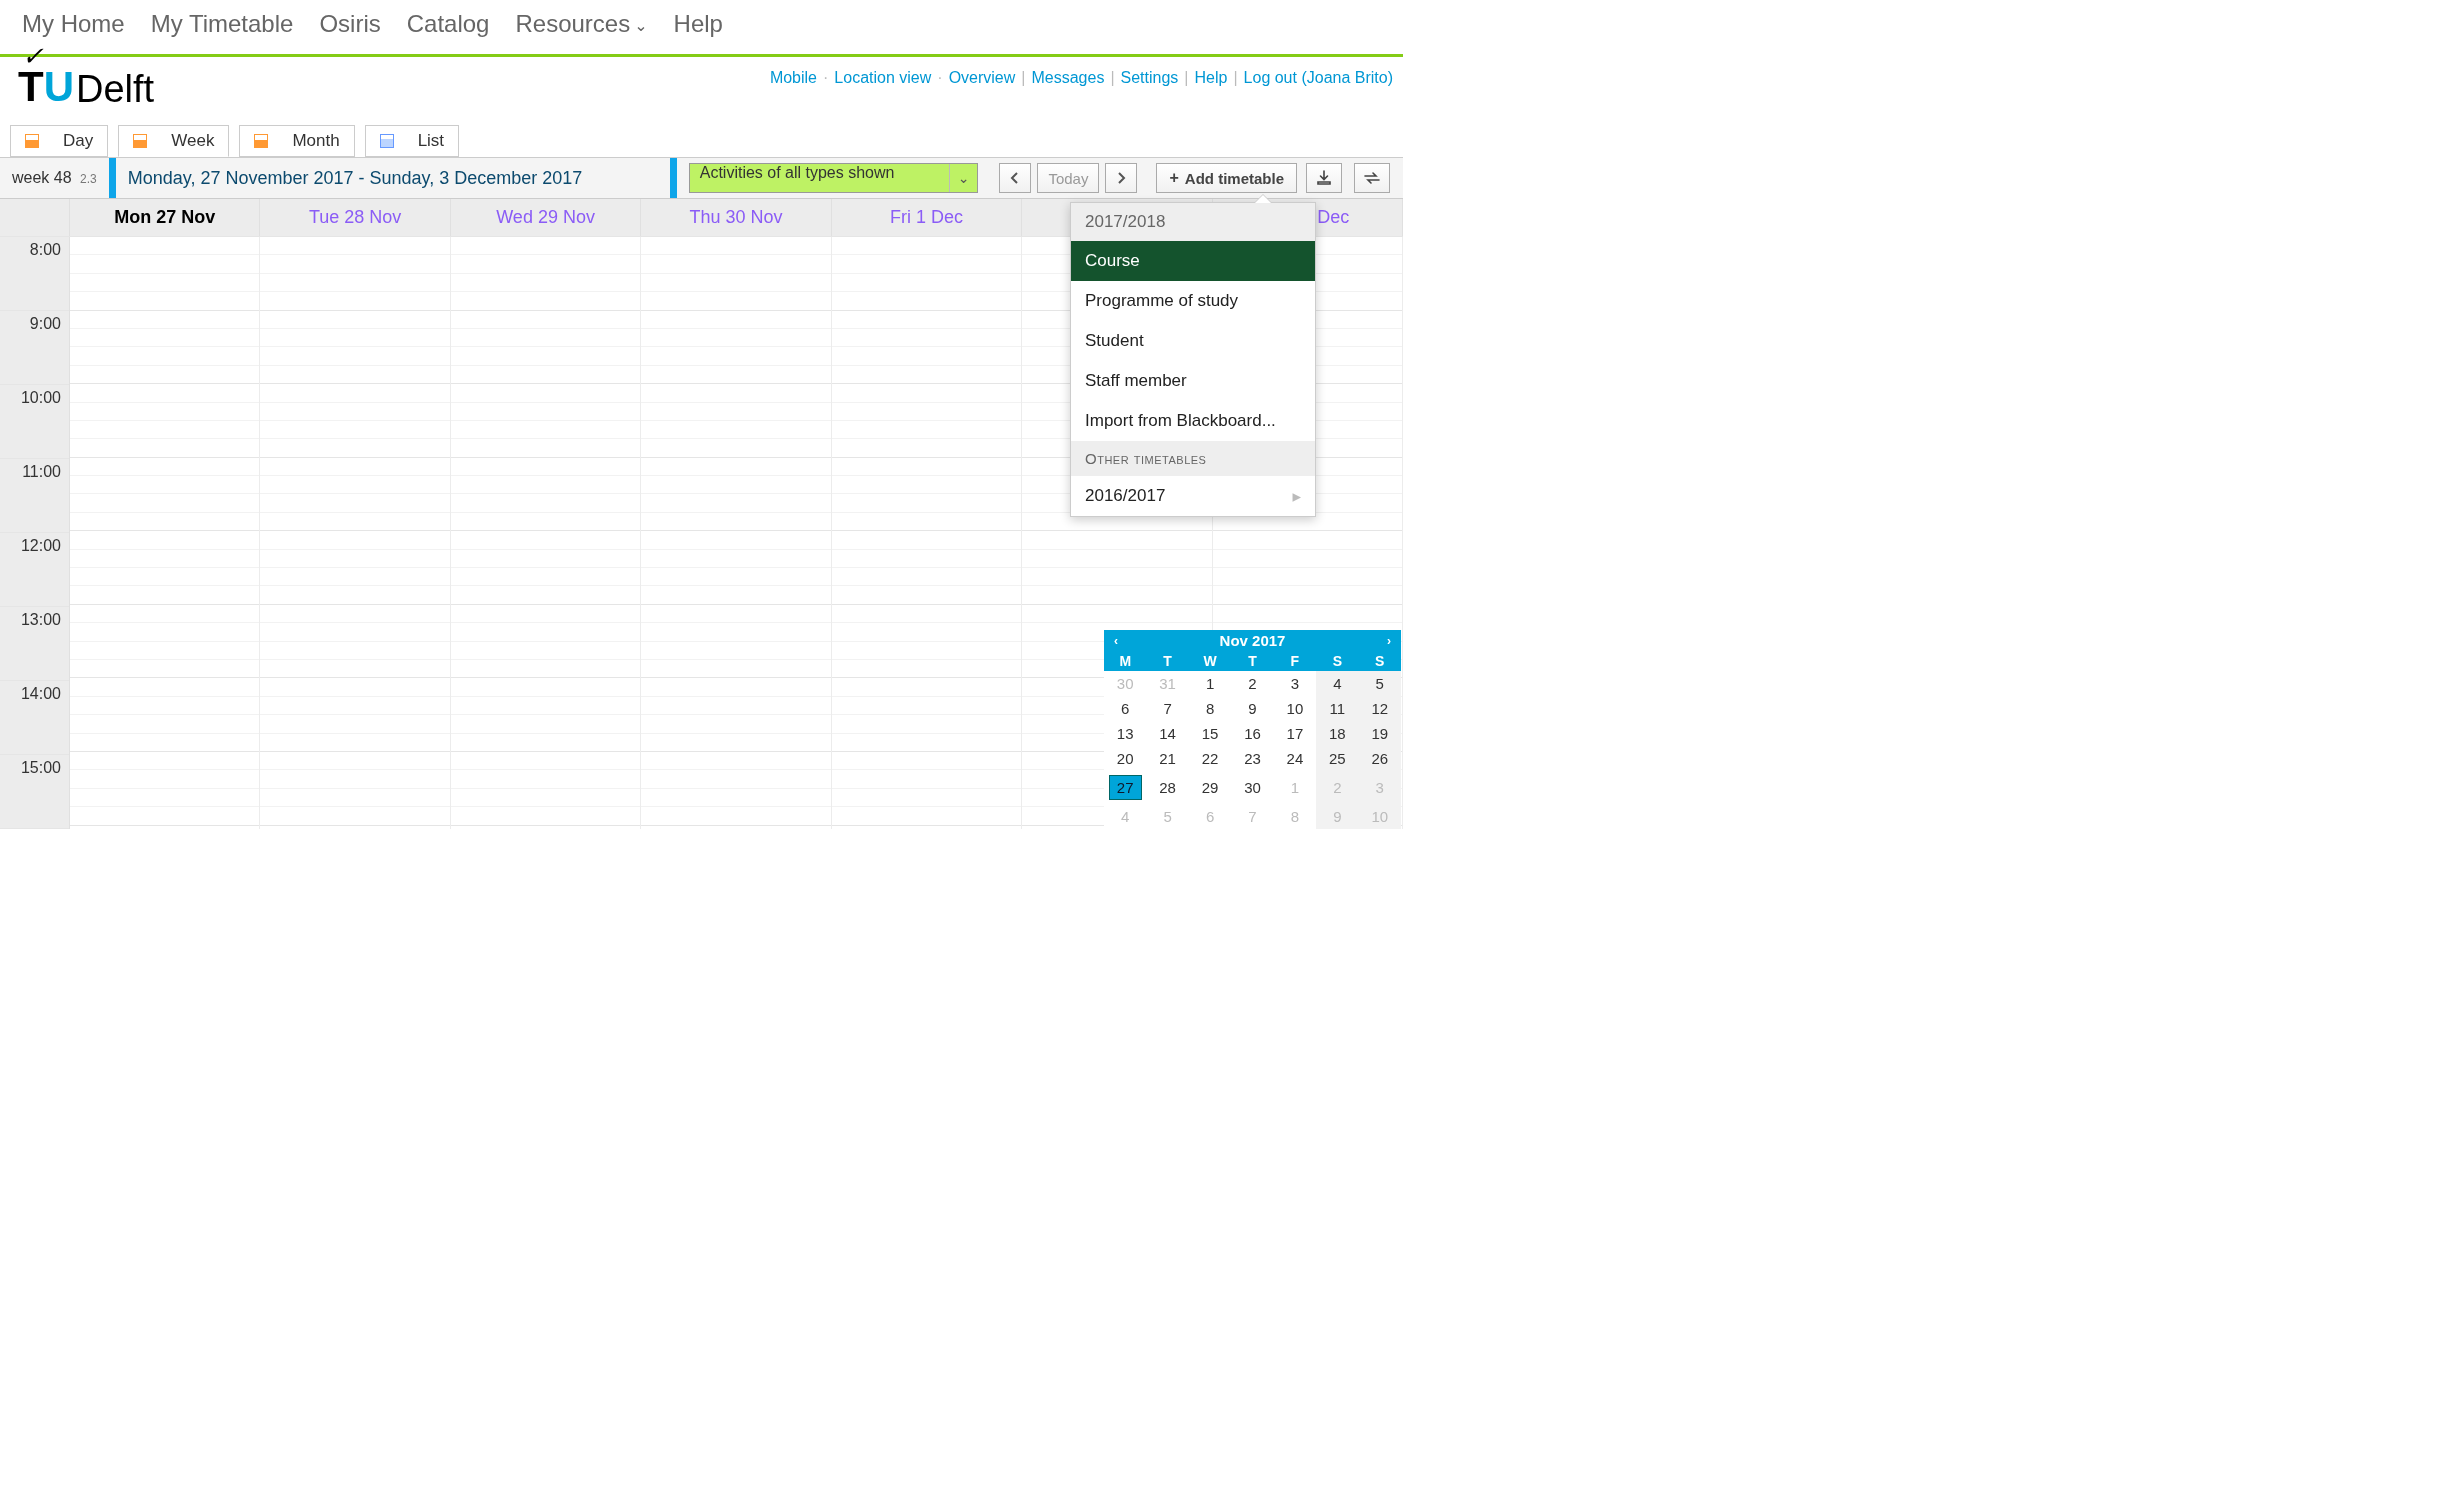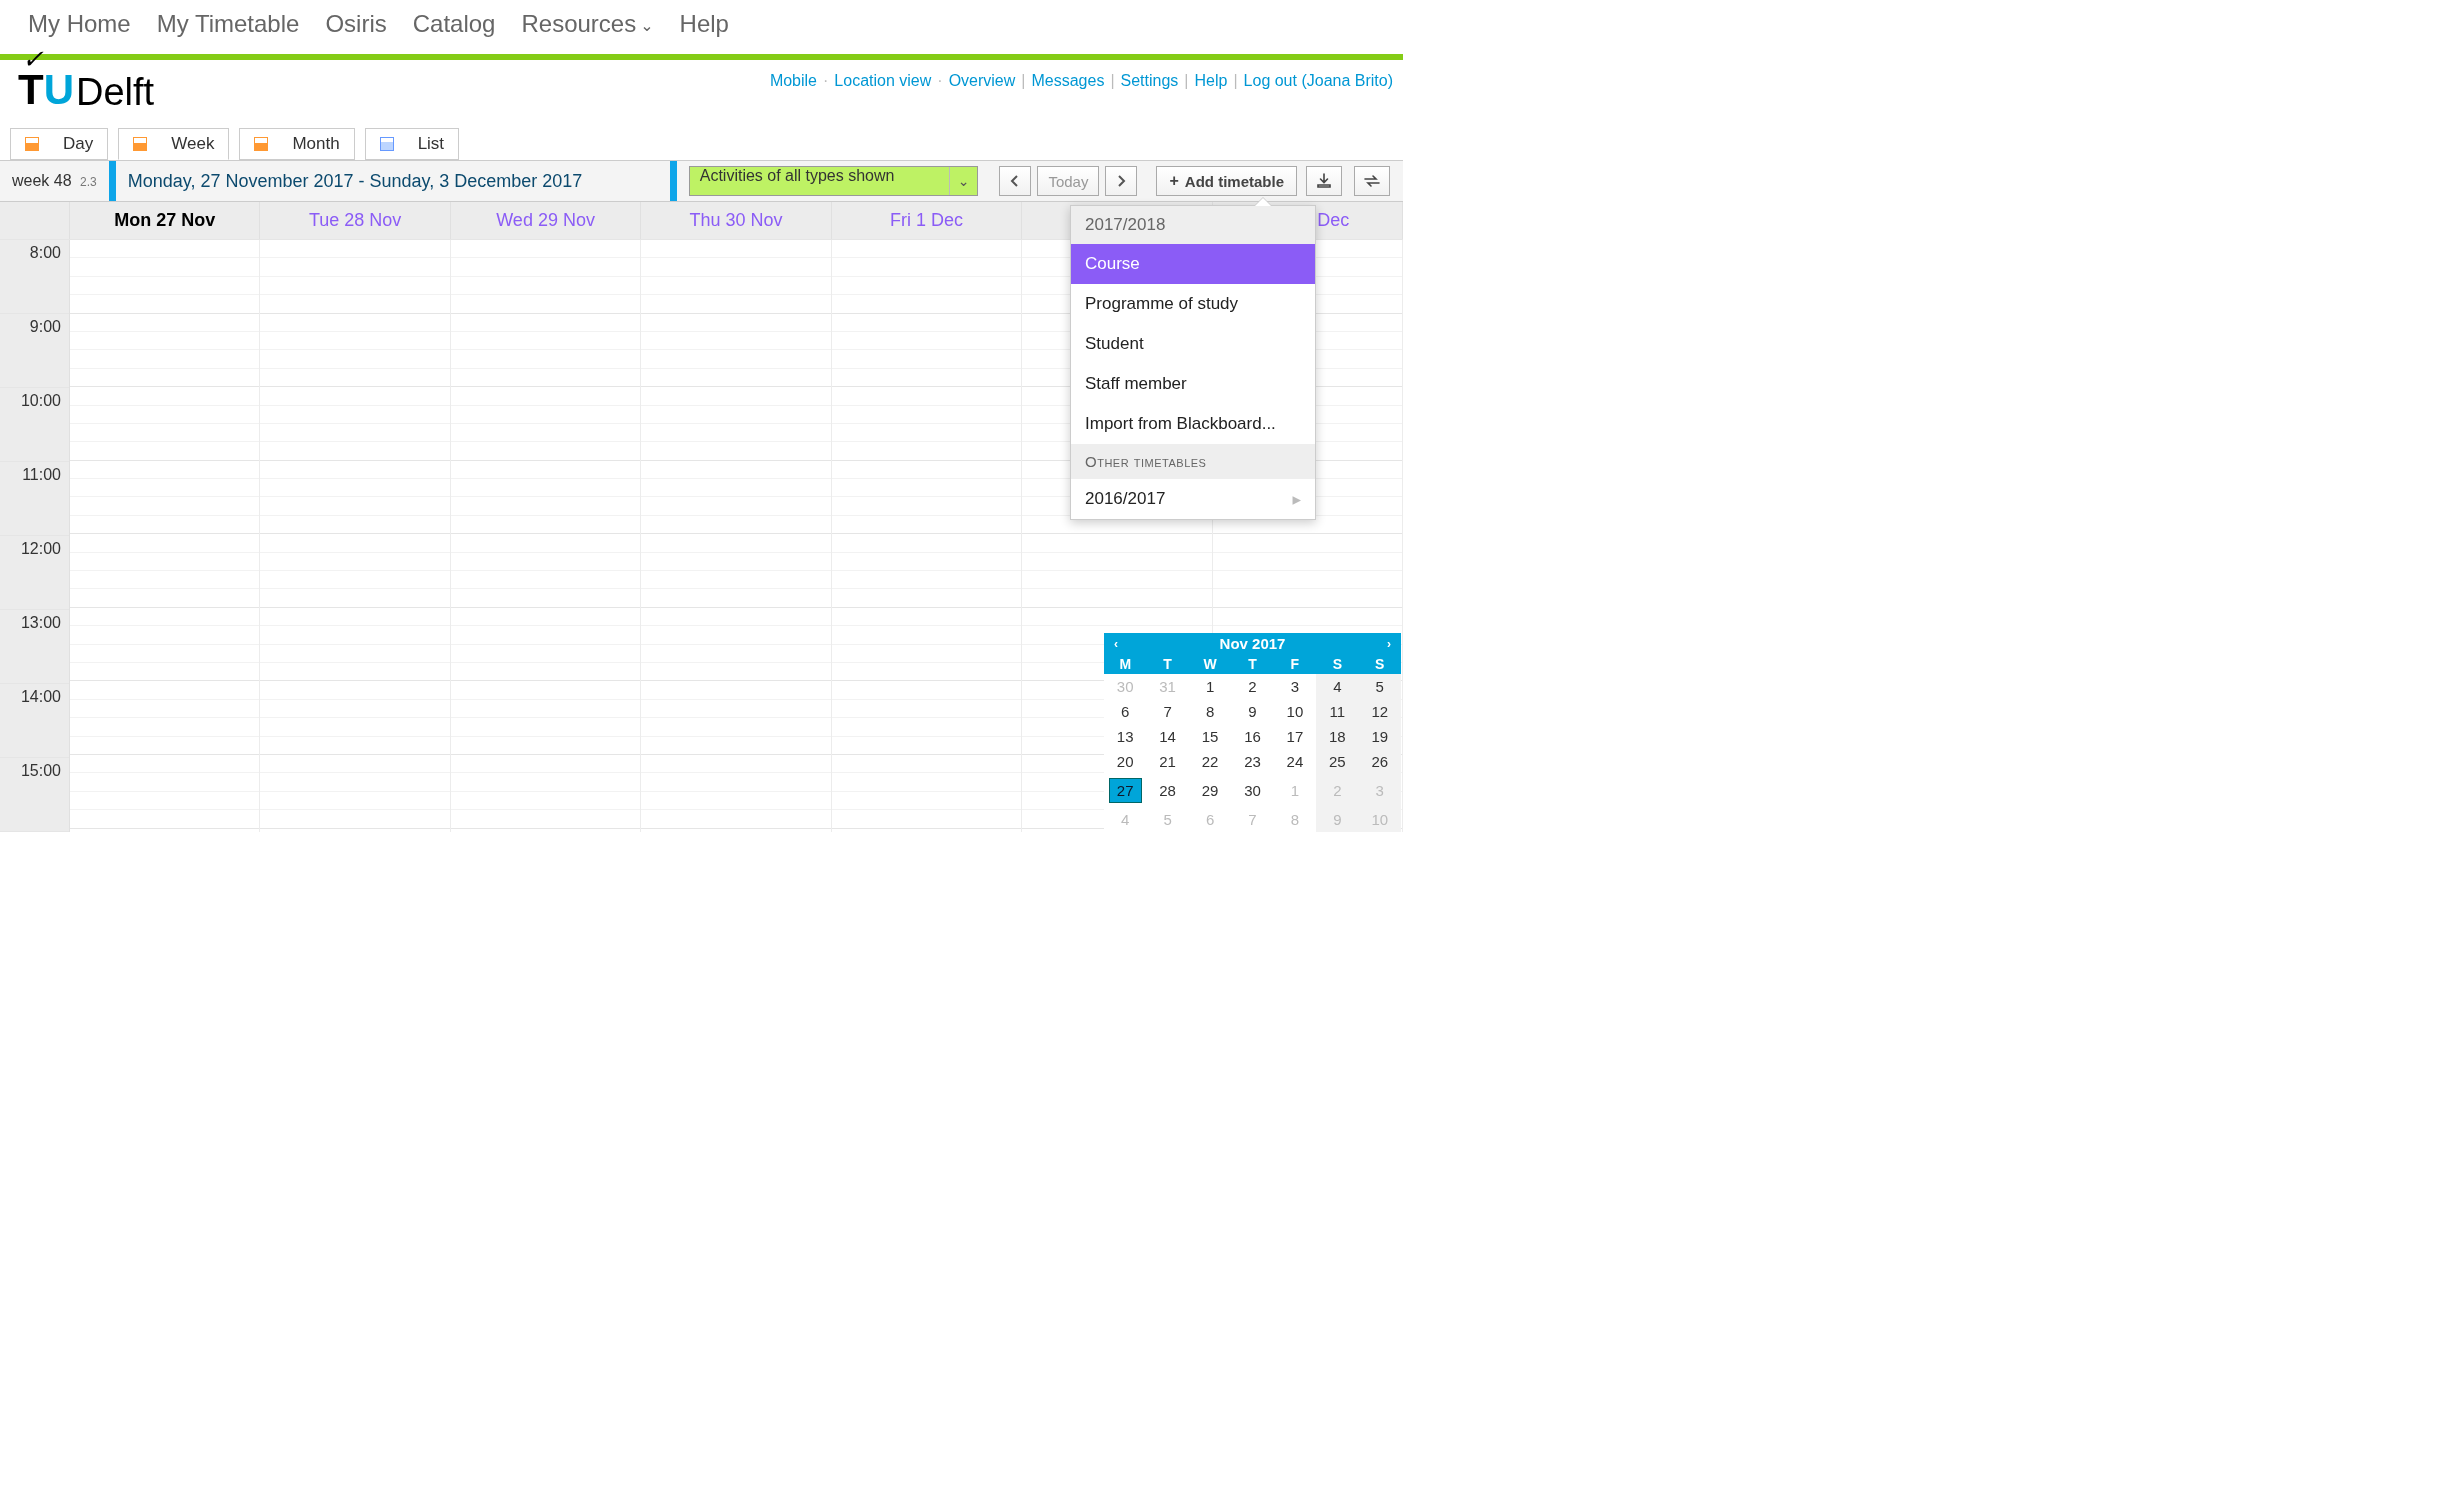--- a/index.html
+++ b/index.html
@@ -1,19 +1,19 @@
 <!DOCTYPE html>
 <html><head>
 <meta charset="utf-8">
 <style>
   * { box-sizing: border-box; margin: 0; padding: 0; }
   body { font-family: "Helvetica Neue", Helvetica, Arial, sans-serif; font-size: 15px; background: #fff; color: #333; width: 1403px; height: 866px; overflow: hidden; position: relative; }
   
   
-  .topnav { display: flex; align-items: center; padding: 10px 28px 16px; border-bottom: 6px solid #84cc16; gap: 26px; }
+  .topnav { display: flex; align-items: center; padding: 10px 22px 16px; border-bottom: 3px solid #84cc16; gap: 26px; }
   .topnav a { color: #666; text-decoration: none; font-size: 24px; }
   .topnav .dropdown-icon { font-size: 16px; margin-left: 4px; vertical-align: middle; }
   
   
   .header-row { display: flex; justify-content: space-between; align-items: flex-start; padding: 6px 10px 0 18px; }
   .logo { display: flex; align-items: flex-end; font-weight: 300; font-size: 34px; letter-spacing: 0; }
   .logo .flame { font-size: 26px; color: #000; position: relative; top: -18px; left: 3px; font-style: italic; }
   .logo .t { color: #000; font-weight: 700; font-size: 42px; }
   .logo .u { color: #00A5D9; font-weight: 700; font-size: 42px; }
   .logo .delft { color: #000; font-weight: 300; font-size: 38px; margin-left: 2px; }
@@ -59,21 +59,21 @@
   .timecol .hour { height: 74px; border-bottom: 1px solid #e5e5e5; text-align: right; padding: 4px 8px 0 0; font-size: 16px; color: #333; }
   .daycol { border-right: 1px solid #ececec; }
   .daycol .slot { height: 18.4px; border-bottom: 1px solid #f2f2f2; }
   .daycol .slot.hourline { border-bottom: 1px solid #e5e5e5; }
   
   
   .dropdown-panel { position: absolute; right: 87px; top: 3px; width: 246px; background: #fff; border: 1px solid #ccc; box-shadow: 0 3px 10px rgba(0,0,0,0.2); z-index: 50; }
   .dropdown-panel .pointer { position: absolute; top: -8px; right: 44px; width: 0; height: 0; border-left: 8px solid transparent; border-right: 8px solid transparent; border-bottom: 8px solid #fff; filter: drop-shadow(0 -1px 0 #ccc); }
   .dropdown-panel .dp-header { background: #eee; color: #666; padding: 9px 14px; font-size: 17px; }
   .dropdown-panel .dp-item { padding: 10px 14px; color: #222; font-size: 17px; cursor: pointer; }
-  .dropdown-panel .dp-item.selected { background: #8b5cf6; color: #fff; }
+  .dropdown-panel .dp-item.selected { background: #14532d; color: #fff; }
   .dropdown-panel .dp-header.sub { font-variant: small-caps; font-size: 15px; letter-spacing: 0.5px; }
   .dropdown-panel .dp-item .arrow { float: right; color: #bbb; }
   
   
   .minical { position: absolute; right: 2px; bottom: 0; width: 297px; background: #fff; z-index: 30; }
   .minical .mc-head { background: #00A5D9; color: #fff; text-align: center; font-weight: 700; padding: 2px 0; font-size: 15px; display: flex; align-items: center; justify-content: space-between; }
   .minical .mc-head .navarr { padding: 0 10px; cursor: pointer; font-size: 12px; }
   .minical table { width: 100%; border-collapse: collapse; table-layout: fixed; }
   .minical thead th { background: #00A5D9; color: #fff; font-weight: 700; font-size: 14px; padding: 2px 0; }
   .minical tbody td { text-align: center; font-size: 15px; padding: 4px 0; color: #333; cursor: pointer; }

